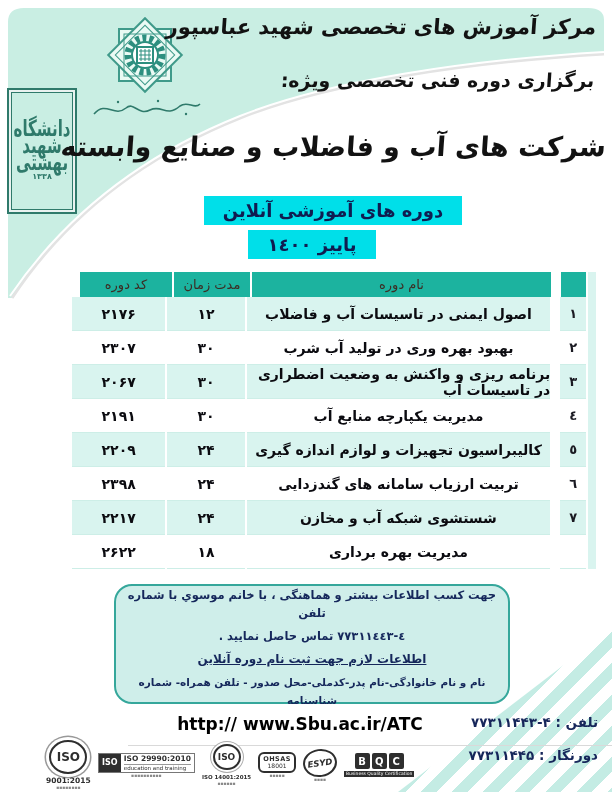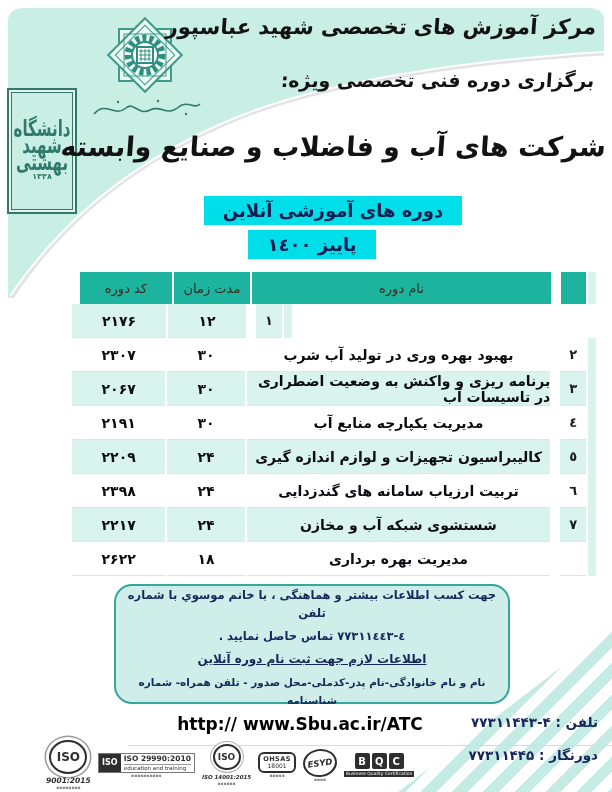--- a/index.html
+++ b/index.html
@@ -21,21 +21,21 @@
   
   .stamp{left:7px;top:88px;width:66px;height:122px;border:2px solid #2f7a6b;
          box-shadow:inset 0 0 0 2px rgba(255,255,255,.9), inset 0 0 0 3px #2f7a6b;
          display:flex;flex-direction:column;align-items:center;justify-content:center;
          color:#2f7a6b;font-weight:bold;direction:rtl;text-align:center;}
   .stamp .l{font-size:15px;line-height:17px;transform:scaleY(1.5);}
   .stamp .yr{font-size:8px;transform:none;}
   
   .tbl{left:72px;top:272px;width:524px;direction:ltr;}
   .trow{display:flex;height:34px;}
-  .trow.head{height:32px;padding-left:8px;}
+  .trow.head{height:25px;padding-left:8px;}
   .cell{display:flex;align-items:center;justify-content:center;direction:rtl;
         margin-right:2px;border-bottom:1px solid #cdeee7;}
   .c-code{width:94px;}
   .c-dur{width:78px;}
   .c-name{width:306px;}
   .c-gap{width:6px;background:#ffffff;border-bottom:none;}
   .c-num{width:26px;}
   .c-strip{width:8px;background:#d9f4ef;border-bottom:none;margin-right:0;}
   .head .cell{background:#1cb39f;color:#3c2d24;font-size:13px;font-weight:normal;border-bottom:none;}
   .head .c-gap,.head .c-strip{background:#ffffff;}
@@ -62,21 +62,21 @@
            clip-path:polygon(100% 0,0 100%,100% 100%);}
   .phones{right:14px;top:714px;direction:rtl;text-align:right;color:#16265a;font-weight:bold;font-size:13.5px;}
   .phones .ph{margin-bottom:17px;white-space:nowrap;}
   
   .logos{left:46px;top:740px;height:50px;display:flex;align-items:center;gap:7px;color:#2e2e2e;}
   .lg{display:flex;flex-direction:column;align-items:center;justify-content:space-between;}
   .circ{border:2.5px solid #2e2e2e;border-radius:50%;display:flex;align-items:center;justify-content:center;
         font-weight:bold;}
   .c-big{width:34px;height:30px;font-size:12px;box-shadow:0 0 0 3px #fff,0 0 0 4.5px #999;}
   .c-sm{width:24px;height:22px;font-size:9px;box-shadow:0 0 0 2px #fff,0 0 0 3px #aaa;}
-  .cap{font-size:7.5px;font-weight:bold;line-height:8px;margin-top:3px;font-style:italic;}
+  .cap{font-size:7.5px;font-weight:bold;line-height:8px;margin-top:3px;}
   .micro{font-size:4.5px;color:#888;line-height:5px;}
   .blackbox{background:#2e2e2e;color:#fff;font-weight:bold;display:flex;align-items:center;justify-content:center;}
   .iso29990{display:flex;align-items:stretch;border:1px solid #777;}
   .iso29990 .bb{width:22px;font-size:8px;}
   .iso29990 .tx{padding:1px 3px;display:flex;flex-direction:column;justify-content:center;}
   .iso29990 .t1{font-size:7.5px;font-weight:bold;line-height:8px;}
   .iso29990 .t2{font-size:5.5px;line-height:6px;border-top:1px solid #999;margin-top:1px;}
   .ohsas{border:2px solid #2e2e2e;border-radius:6px;padding:2px 3px;text-align:center;}
   .ohsas .o1{font-size:6.5px;font-weight:bold;line-height:7px;letter-spacing:.5px;}
   .ohsas .o2{font-size:6px;line-height:6px;}
@@ -137,20 +137,21 @@
       <div class="cell c-dur">مدت زمان</div>
       <div class="cell c-name">نام دوره</div>
       <div class="cell c-gap"></div>
       <div class="cell c-num"></div>
       <div class="cell c-strip"></div>
     </div>
 
     <div class="trow r-odd">
       <div class="cell c-code bold">۲۱۷۶</div>
       <div class="cell c-dur bold">۱۲</div>
+      <div class="cell c-name bold">اصول ایمنی در تاسیسات آب و فاضلاب</div>
       <div class="cell c-gap"></div>
       <div class="cell c-num">۱</div>
       <div class="cell c-strip"></div>
     </div>
     <div class="trow r-even">
       <div class="cell c-code bold">۲۳۰۷</div>
       <div class="cell c-dur bold">۳۰</div>
       <div class="cell c-name bold">بهبود بهره وری در تولید آب شرب</div>
       <div class="cell c-gap"></div>
       <div class="cell c-num">۲</div>

